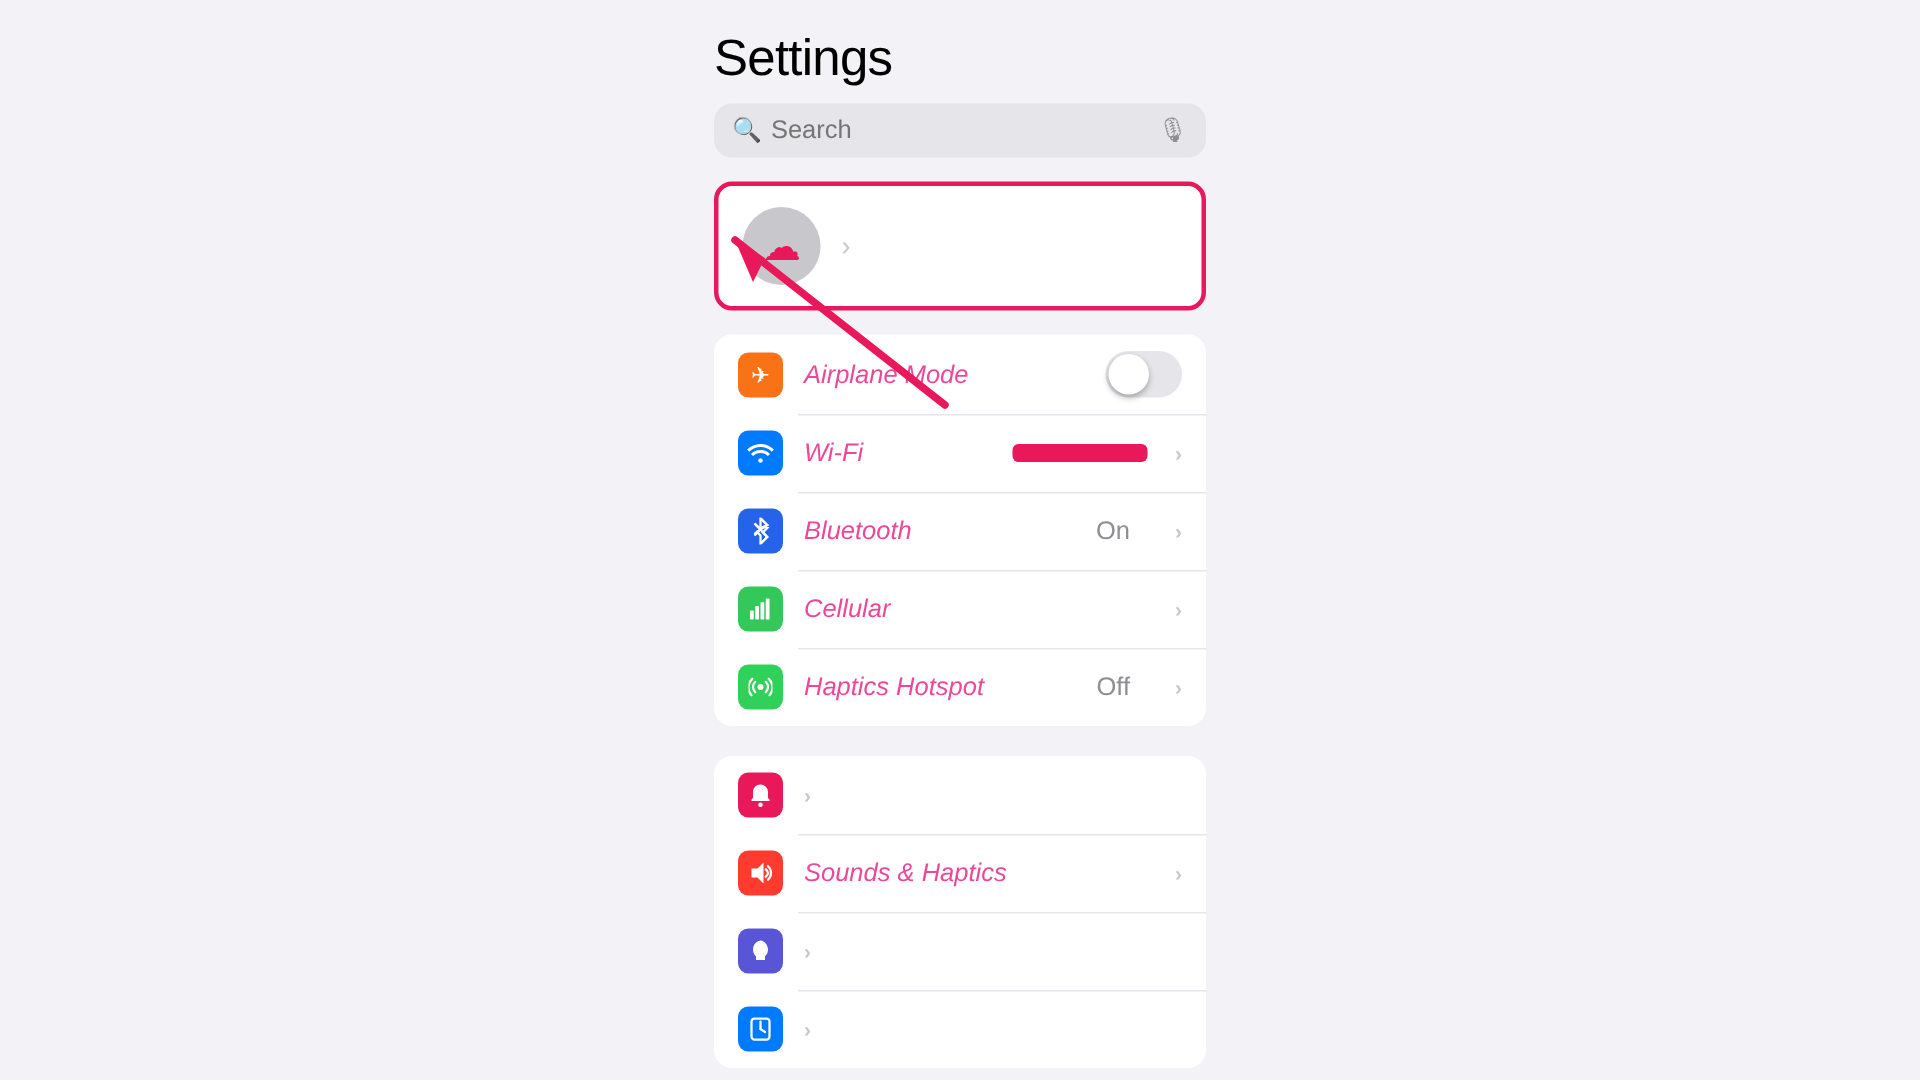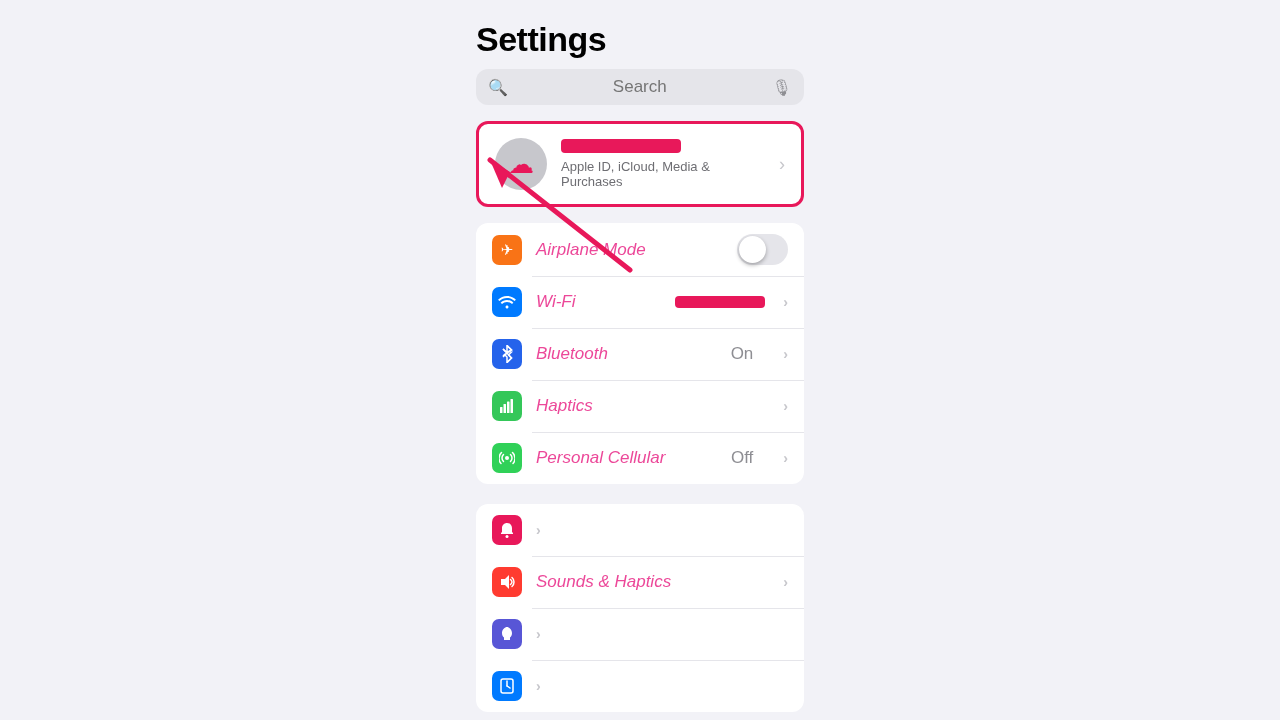--- a/index.html
+++ b/index.html
@@ -26,21 +26,21 @@
     .settings-panel {
       width: 360px;
       height: 720px;
       background: #f2f2f7;
       overflow: hidden;
       position: relative;
     }
 
     .settings-title {
       font-size: 34px;
-      font-weight: 700;
+      font-weight: 400;
       color: #000;
       padding: 20px 16px 10px 16px;
       letter-spacing: -0.5px;
     }
 
     .search-bar {
       margin: 0 16px 16px 16px;
       background: #e5e5ea;
       border-radius: 12px;
       display: flex;
@@ -54,21 +54,20 @@
       font-size: 16px;
     }
 
     .search-input {
       flex: 1;
       background: transparent;
       border: none;
       outline: none;
       font-size: 17px;
       color: #1d4ed8;
-      text-align: center;
     }
 
     .mic-icon {
       color: #8e8e93;
       font-size: 16px;
     }
 
     
     .profile-card {
       margin: 0 16px 16px 16px;
@@ -247,24 +246,20 @@
     <div class="search-bar">
       <span class="search-icon">🔍</span>
       <input class="search-input" type="text" placeholder="Search" style="">
       <span class="mic-icon">🎙</span>
     </div>
 
     <div class="profile-card">
       <div class="profile-avatar">
         <span class="profile-avatar-icon">☁</span>
       </div>
-      <div class="profile-info">
-        <div class="profile-name-bar"></div>
-        <div class="profile-subtitle">Apple ID, iCloud, Media &amp; Purchases</div>
-      </div>
       <span class="profile-chevron">›</span>
     </div>
 
     <div class="settings-group">
 
       <div class="settings-row">
         <div class="settings-icon icon-orange">✈</div>
         <span class="settings-label">Airplane Mode</span>
         <div class="toggle"></div>
       </div>
@@ -299,35 +294,35 @@
 
       <div class="settings-row">
         <div class="settings-icon icon-green">
           <svg width="16" height="16" viewBox="0 0 16 16" fill="white">
             <rect x="1" y="9" width="2.5" height="6" rx="0.5"></rect>
             <rect x="4.5" y="6" width="2.5" height="9" rx="0.5"></rect>
             <rect x="8" y="3.5" width="2.5" height="11.5" rx="0.5"></rect>
             <rect x="11.5" y="1" width="2.5" height="14" rx="0.5"></rect>
           </svg>
         </div>
-        <span class="settings-label">Haptics</span>
+        <span class="settings-label">Cellular</span>
         <span class="settings-chevron">›</span>
       </div>
 
       <div class="settings-row">
         <div class="settings-icon icon-green-teal">
           <svg width="16" height="16" viewBox="0 0 16 16" fill="white">
             <circle cx="8" cy="8" r="2" fill="white"></circle>
             <path d="M4.5 11.5C3.5 10.5 3 9.3 3 8s.5-2.5 1.5-3.5" stroke="white" stroke-width="1.5" fill="none" stroke-linecap="round"></path>
             <path d="M11.5 11.5C12.5 10.5 13 9.3 13 8s-.5-2.5-1.5-3.5" stroke="white" stroke-width="1.5" fill="none" stroke-linecap="round"></path>
             <path d="M2 13.5C.5 12 -.1 10.1 0 8 .1 5.9 1 4 2.5 2.5" stroke="white" stroke-width="1.5" fill="none" stroke-linecap="round"></path>
             <path d="M14 13.5C15.5 12 16.1 10.1 16 8 15.9 5.9 15 4 13.5 2.5" stroke="white" stroke-width="1.5" fill="none" stroke-linecap="round"></path>
           </svg>
         </div>
-        <span class="settings-label">Personal Cellular</span>
+        <span class="settings-label">Haptics Hotspot</span>
         <span class="settings-value">Off</span>
         <span class="settings-chevron">›</span>
       </div>
 
     </div>
 
     <div class="settings-group">
 
       <div class="settings-row">
         <div class="settings-icon icon-red">

